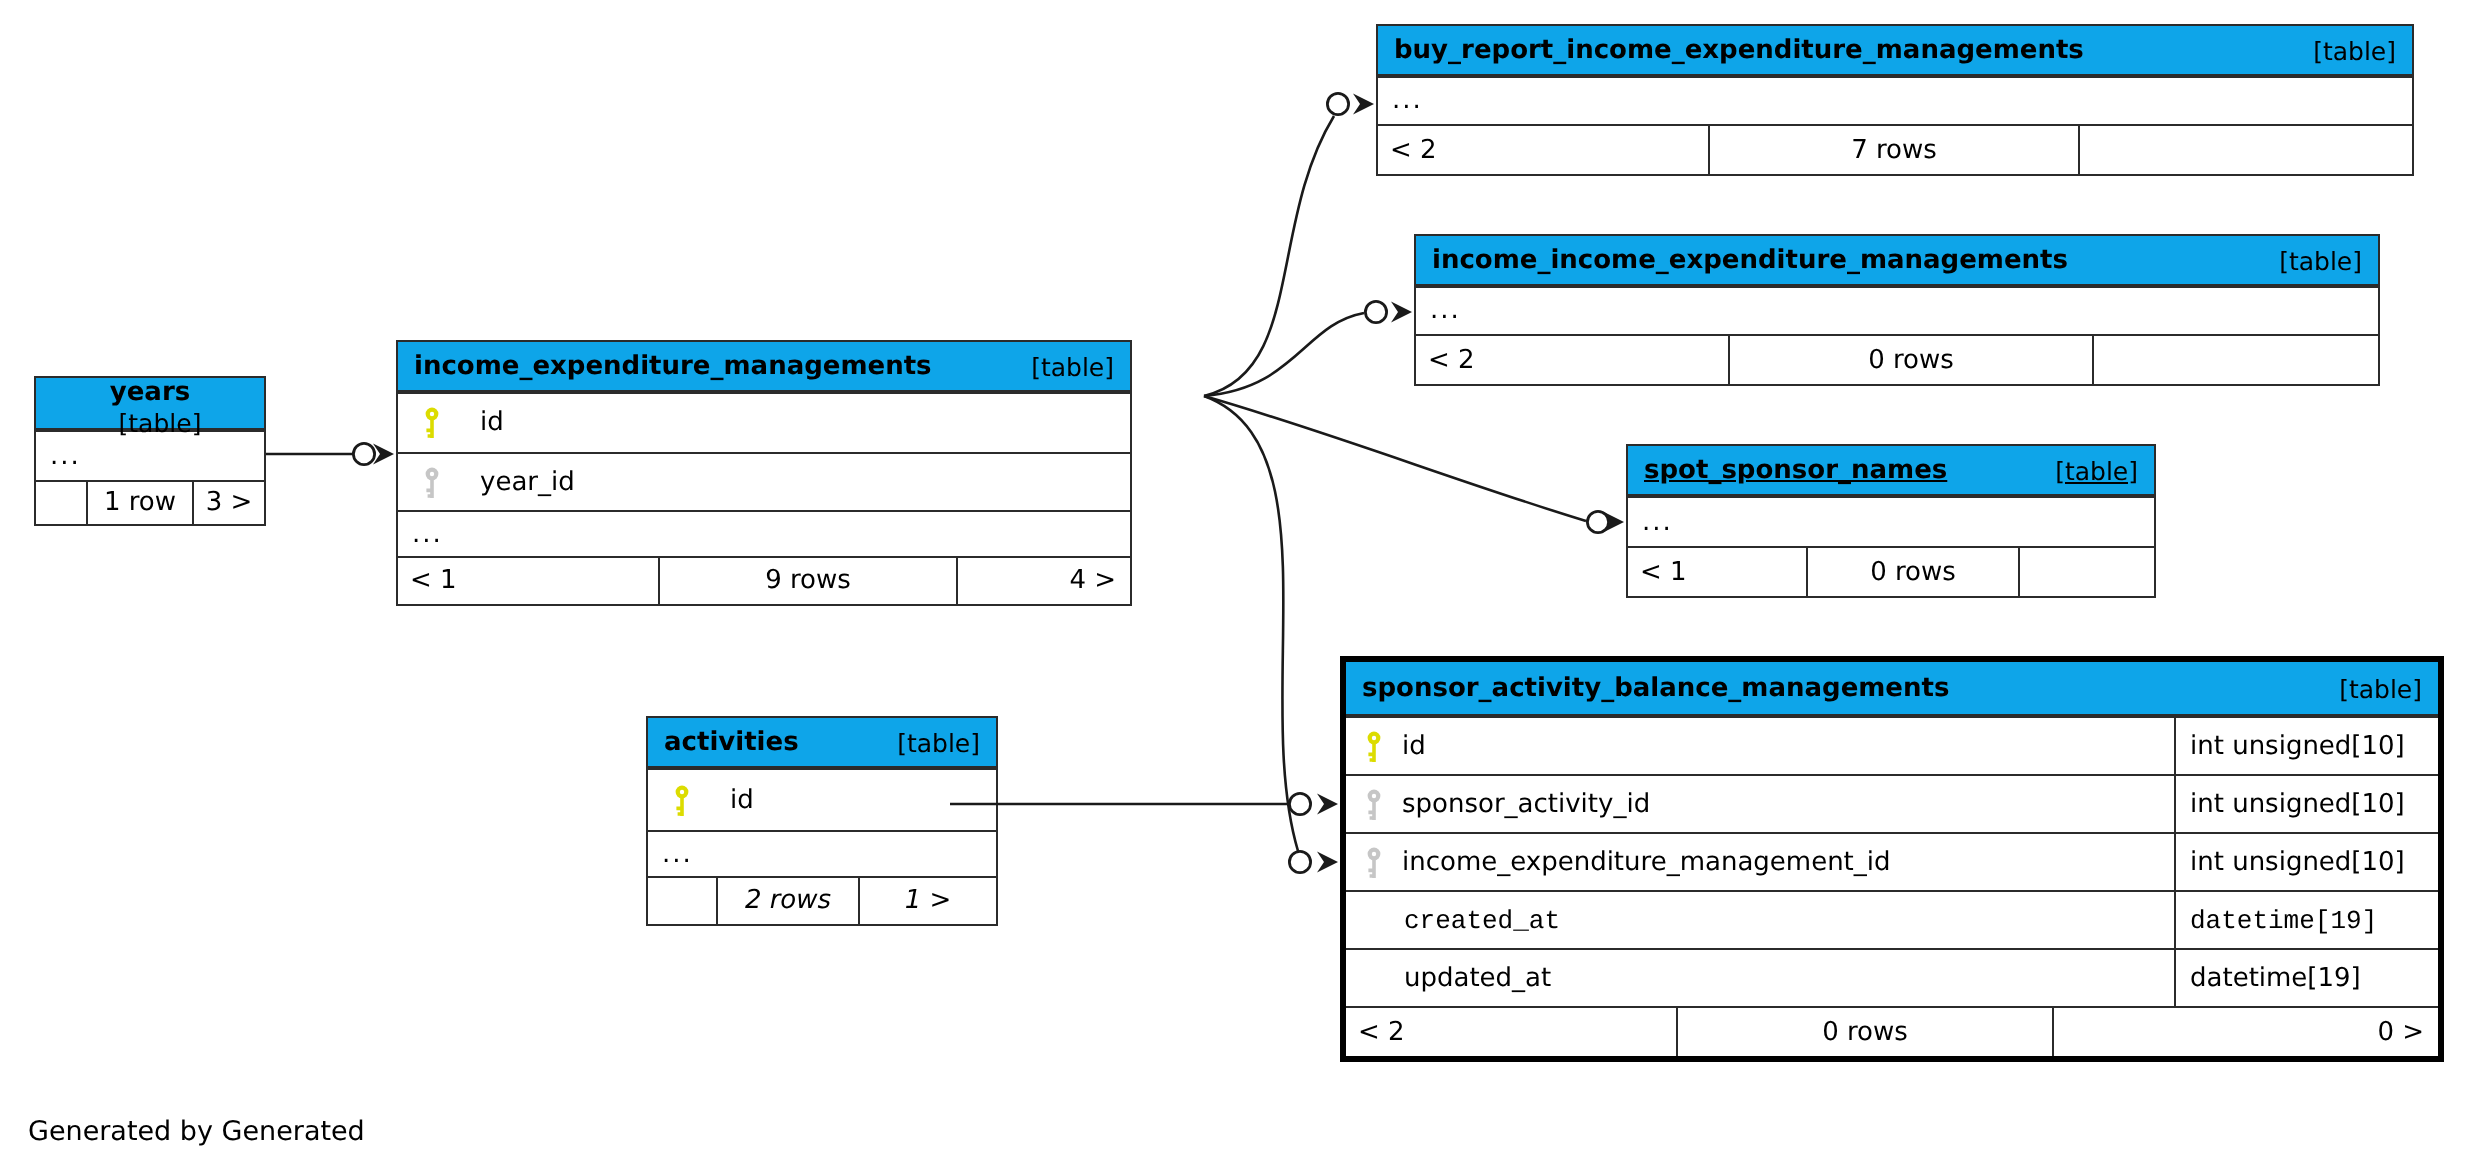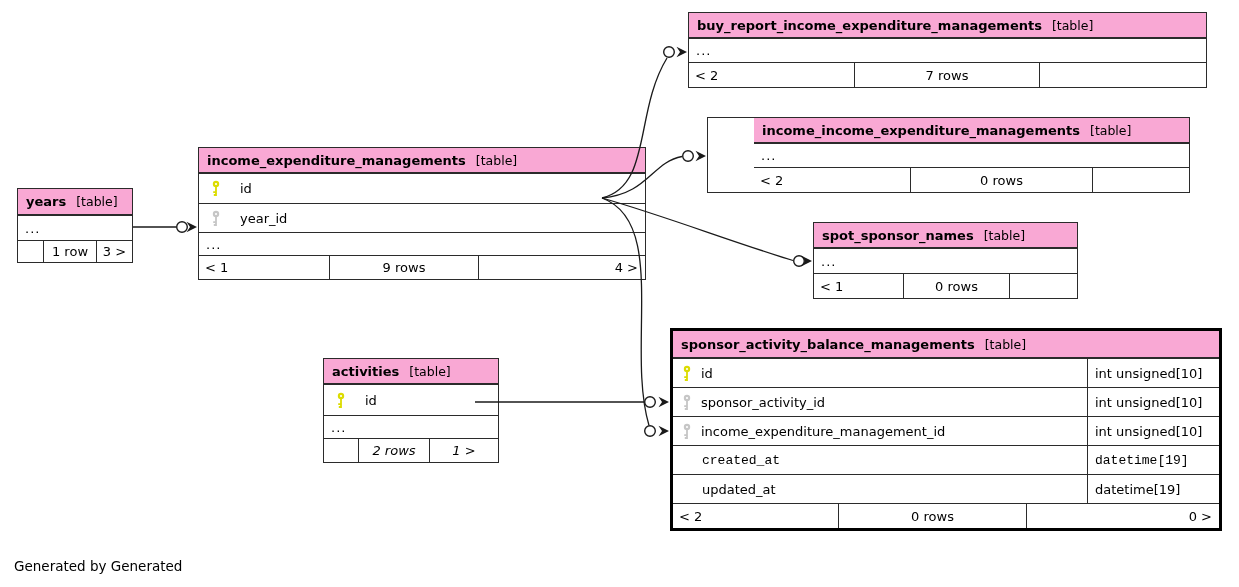--- a/index.html
+++ b/index.html
@@ -2,21 +2,21 @@
 <html><head>
 <meta charset="utf-8">
 <style>
   html,body { margin:0; padding:0; background:#ffffff; }
   body { font-family:"DejaVu Sans","Liberation Sans",sans-serif; color:#000; }
   .canvas { position:relative; width:1239px; height:587px; background:#fff; overflow:hidden; }
 
   .tbl { position:absolute; background:#fff; border:1.5px solid #2b2b2b; box-sizing:border-box; }
   .tbl.focus { border:3px solid #000; }
 
-  .hdr { background:#f9a8d4; display:flex; justify-content:flex-start; align-items:center;
+  .hdr { background:#0ea5e9; display:flex; justify-content:space-between; align-items:center;
          padding:0 8px; box-sizing:border-box; border-bottom:1px solid #2b2b2b; }
   .tname { font-weight:bold; font-size:13px; white-space:nowrap; }
   .ttag  { font-size:12.5px; margin-left:10px; white-space:nowrap; }
 
   .row { display:flex; align-items:center; border-top:1px solid #2b2b2b; font-size:13px;
          box-sizing:border-box; background:#fff; }
   .row:first-of-type { border-top:none; }
   .dots { padding-left:7px; letter-spacing:1px; }
   .colname { white-space:nowrap; flex:1 1 auto; }
   .keyicon { flex:0 0 auto; display:flex; align-items:center; }
@@ -39,35 +39,35 @@
   .credit { position:absolute; left:14px; top:558px; font-size:13.5px; }
 
   svg.links { position:absolute; left:0; top:0; pointer-events:none; }
 </style>
 </head>
 <body>
 
 <div class="canvas">
 
   <div class="tbl" style="left:17px;top:188px;width:116px;">
-    <div class="hdr" style="height:26px;">
+    <div class="hdr" style="height:26px;flex-direction:column;">
       <span class="tname">years</span>
       <span class="ttag">[table]</span>
     </div>
     <div class="row dots" style="height:25px;">
       <span>...</span>
     </div>
     <div class="ftr" style="height:21px;">
       <span class="fc" style="width:25px;"></span>
       <span class="fc" style="width:53px;">1 row</span>
       <span class="fc" style="flex:1;">3 &gt;</span>
     </div>
   </div>
 
-  <div class="tbl wide-gap" style="left:198px;top:147px;width:448px;">
+  <div class="tbl wide-gap" style="left:198px;top:170px;width:368px;">
     <div class="hdr" style="height:25px;">
       <span class="tname">income_expenditure_managements</span>
       <span class="ttag">[table]</span>
     </div>
     <div class="row" style="height:30px;">
       <span class="keyicon pk">
         <svg width="12" height="17" viewBox="0 0 12 17">
             <path d="M6 7 L6 16 M6 12.2 L3.2 12.2 M6 15 L3.8 15" stroke="currentColor" stroke-width="1.8" fill="none"></path>
             <circle cx="6" cy="4" r="3.2" fill="currentColor"></circle>
             <circle cx="6" cy="4" r="1.1" fill="#ffffff"></circle>
@@ -103,37 +103,37 @@
     <div class="row dots" style="height:24px;">
       <span>...</span>
     </div>
     <div class="ftr" style="height:24px;">
       <span class="fc al" style="width:165px;">&lt; 2</span>
       <span class="fc" style="width:185px;">7 rows</span>
       <span class="fc ar" style="flex:1;"></span>
     </div>
   </div>
 
-  <div class="tbl" style="left:707px;top:117px;width:483px;padding-left:46px;">
+  <div class="tbl" style="left:707px;top:117px;width:483px;">
     <div class="hdr" style="height:25px;">
       <span class="tname">income_income_expenditure_managements</span>
       <span class="ttag">[table]</span>
     </div>
     <div class="row dots" style="height:24px;">
       <span>...</span>
     </div>
     <div class="ftr" style="height:24px;">
       <span class="fc al" style="width:156px;">&lt; 2</span>
       <span class="fc" style="width:182px;">0 rows</span>
       <span class="fc ar" style="flex:1;"></span>
     </div>
   </div>
 
   <div class="tbl" style="left:813px;top:222px;width:265px;">
-    <div class="hdr" style="height:25px;">
+    <div class="hdr" style="height:25px;text-decoration:underline;">
       <span class="tname">spot_sponsor_names</span>
       <span class="ttag">[table]</span>
     </div>
     <div class="row dots" style="height:25px;">
       <span>...</span>
     </div>
     <div class="ftr" style="height:24px;">
       <span class="fc al" style="width:89px;">&lt; 1</span>
       <span class="fc" style="width:106px;">0 rows</span>
       <span class="fc ar" style="flex:1;"></span>

